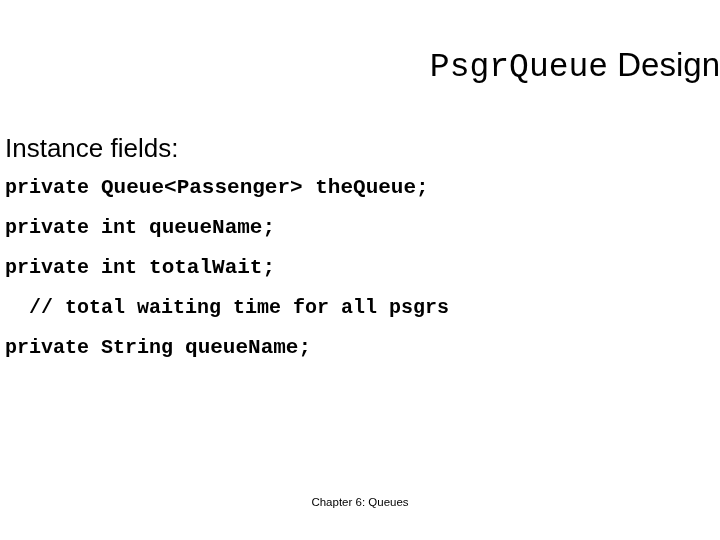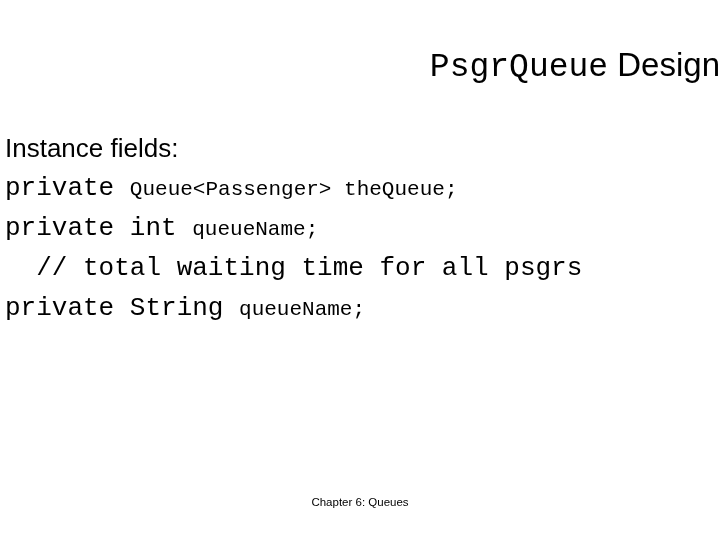--- a/index.html
+++ b/index.html
@@ -62,30 +62,30 @@
 
   .heading-sans {
     font-family: "Liberation Sans", sans-serif;
     font-size: 26px;
     font-weight: 400;
     margin-top: 48px;
   }
 
   .code-lg {
     font-family: "Liberation Mono", "DejaVu Sans Mono", monospace;
-    font-size: 26px;
-    font-weight: 400;
+    font-size: 20px;
+    font-weight: 700;
     letter-spacing: 0px;
     margin-top: 48px;
   }
 
   .code-sm {
     font-family: "Liberation Mono", "DejaVu Sans Mono", monospace;
     font-size: 21px;
-    font-weight: 400;
+    font-weight: 700;
     letter-spacing: 0px;
     text-align: right;
   }
 
   
   #footer {
     position: absolute;
     left: 0;
     top: 496px;
     width: 720px;
@@ -107,20 +107,21 @@
   </div>
 
   <div id="body-block">
 
     <div class="line"><span class="heading-sans">Instance fields:</span></div>
 
     <div class="line"><span class="code-lg">private </span><span class="code-sm">Queue&lt;Passenger&gt; theQueue;</span></div>
 
     <div class="line"><span class="code-lg">private int </span><span class="code-sm">queueName;</span></div>
 
+    <div class="line"><span class="code-lg">private int </span><span class="code-sm">totalWait;</span></div>
 
     <div class="line"><span class="code-lg">  // total waiting time for all psgrs</span><span class="code-sm"></span></div>
 
     <div class="line"><span class="code-lg">private String </span><span class="code-sm">queueName;</span></div>
 
 
   </div>
 
   <div id="footer">Chapter 6: Queues</div>
 

